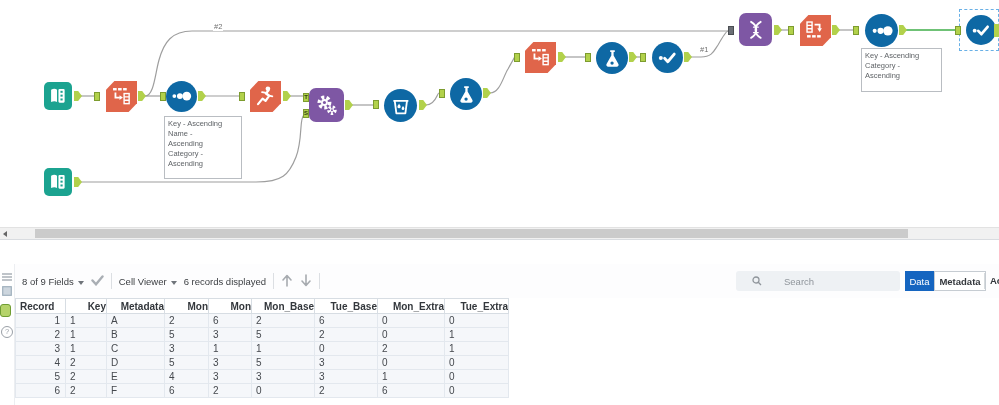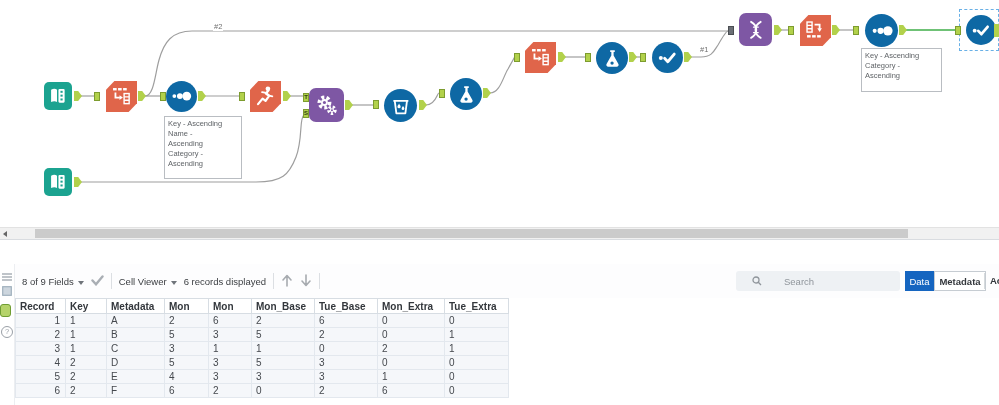--- a/index.html
+++ b/index.html
@@ -59,21 +59,21 @@
   .tbdiv{position:absolute;left:969px;top:9px;width:1px;height:16px;background:#d6dadd;}
   .rail{position:absolute;left:0;top:24px;width:15px;height:142px;border-right:1px solid #eceef1;
         box-sizing:border-box;}
   .railicon{position:absolute;left:2px;}
   .helpcirc{width:10px;height:10px;border:1px solid #9aa0a7;border-radius:50%;color:#9aa0a7;
             font-size:7.5px;line-height:10px;text-align:center;}
   .greenD{width:11px;height:13px;background:#b5d36b;border:1.5px solid #6f9d33;border-radius:3px;box-sizing:border-box;}
   
   table.grid{position:absolute;left:15px;top:58px;border-collapse:collapse;table-layout:fixed;
              font-size:10px;}
-  table.grid th{background:#fff;color:#33373c;font-weight:bold;text-align:left;
+  table.grid th{background:#fff;color:#33373c;font-weight:bold;text-align:right;
                 border:1px solid #d7dde3;height:14px;padding:0 0 0 4px;overflow:hidden;}
   table.grid td{background:#f5f7fa;color:#45494e;border:1px solid #e3e8ee;height:13px;
                 padding:0 0 0 4px;overflow:hidden;}
   table.grid td.rec,table.grid th.rec{text-align:right;padding:0 5px 0 0;}
   table.grid th.rec{text-align:left;padding:0 0 0 4px;}
 </style>
 </head>
 <body>
 
 <div class="app">

